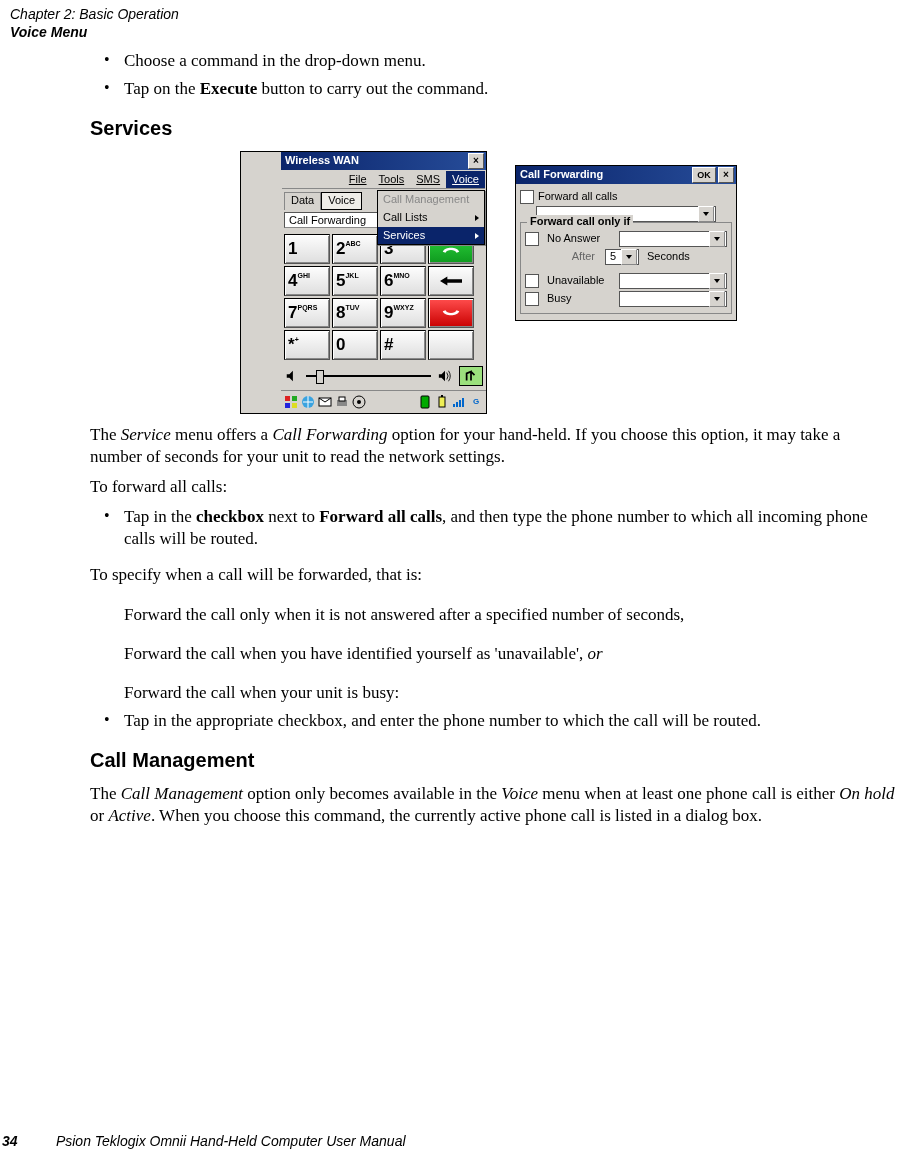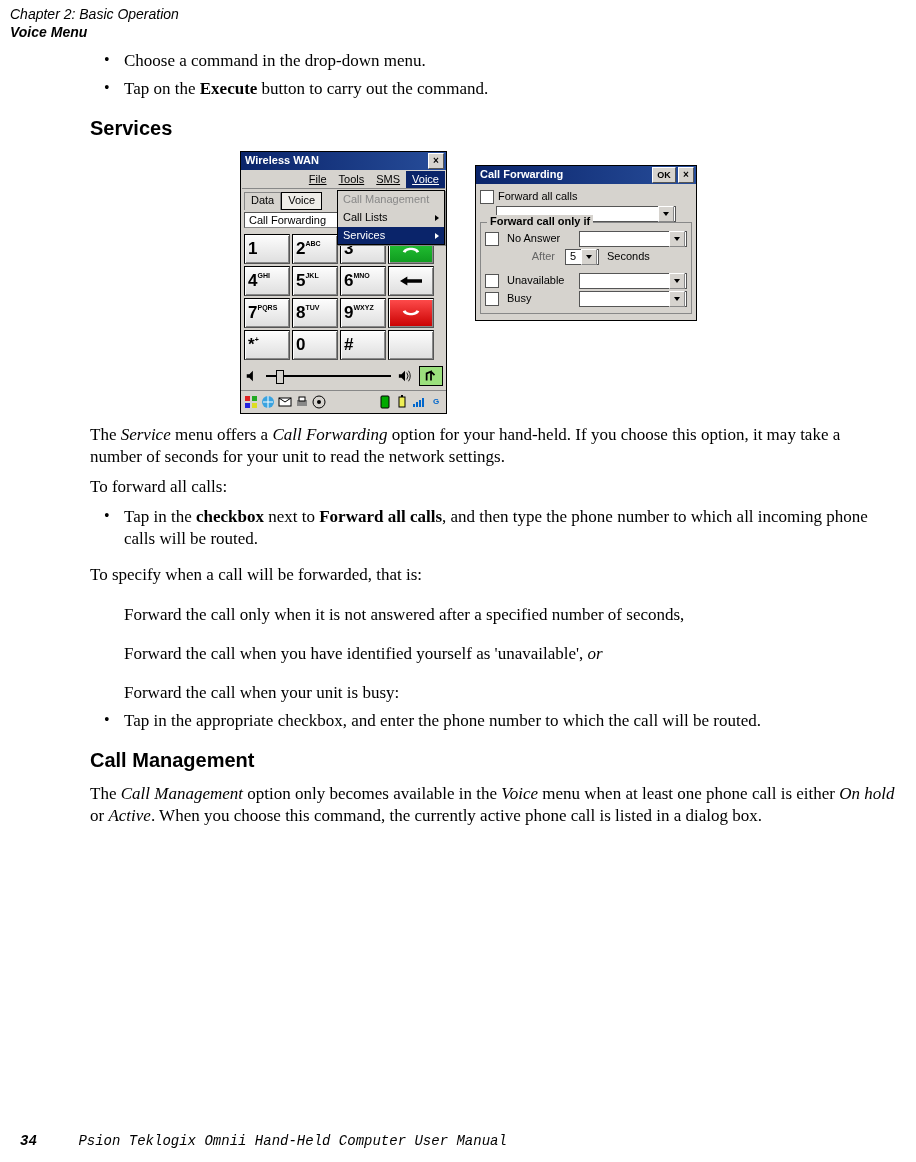--- a/index.html
+++ b/index.html
@@ -261,21 +261,21 @@
     align-items: center;
     justify-content: space-between;
     padding: 2px 3px 2px 3px;
     border-top: 1px solid #888;
     margin-top: 4px;
     height: 18px;
   }
   .taskbar .lefticons, .taskbar .righticons { display:flex; gap:3px; align-items:center; }
   .ticon { width: 14px; height: 14px; display:flex; align-items:center; justify-content:center; }
 
-  .wwan { width: 205px; }
+  .wwan { width: 205px; padding-left: 40px; }
 
   
   .cfwd { width: 220px; margin-top: 14px; }
   .cfwd .body {
     padding: 4px 4px 6px 4px;
   }
   .chkrow { display:flex; align-items:center; gap:4px; margin:2px 0; font-size:11px;}
   .chkbox {
     width: 12px; height: 12px;
     border: 1px solid #555; background:#fff;
@@ -315,23 +315,23 @@
     top:-8px; left:6px;
     background:#d6d3ce;
     padding:0 3px;
     font-weight:bold;
   }
   .row2col { display:flex; align-items:center; gap:8px; margin:2px 0;}
   .row2col .lbl { width: 70px; text-align:right; color:#666; padding-right:2px; font-size:11px; }
 
   .footer {
     position: absolute;
-    left: 20px;
+    left: 2px;
     bottom: 12px;
-    font-family: Liberation Mono, monospace;
+    font-family: Liberation Sans, sans-serif;
     font-style: italic;
     font-size: 14px;
   }
   .footer .pg { font-weight: bold; display:inline-block; width: 50px; }
 </style>
 </head>
 <body>
 
 <div class="header">
   <div class="chapter">Chapter 2: Basic Operation</div>

